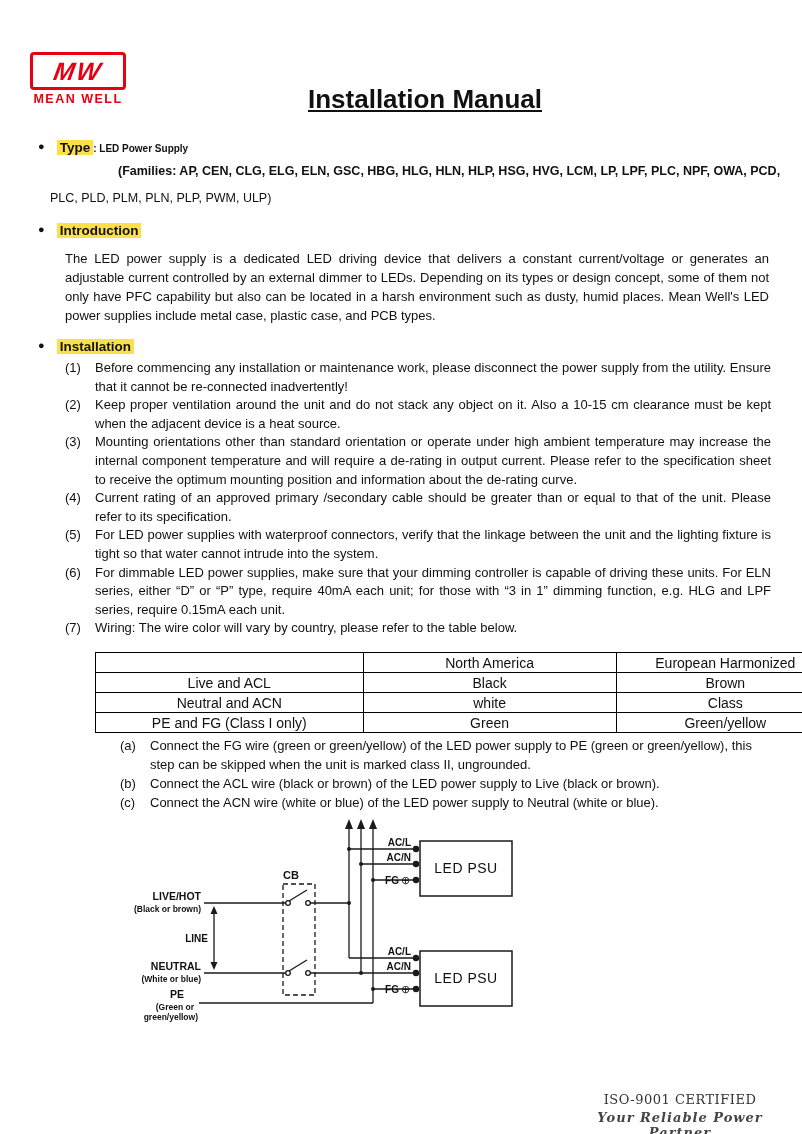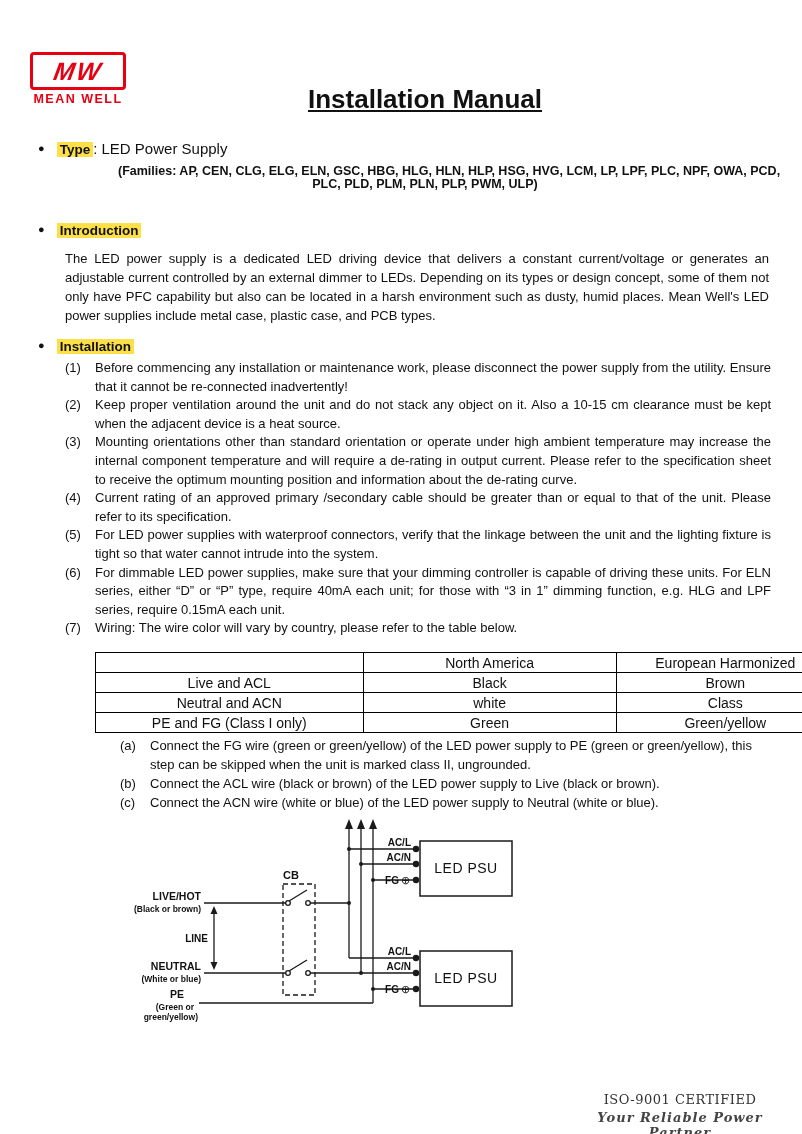--- a/index.html
+++ b/index.html
@@ -18,24 +18,24 @@
              letter-spacing:2px; transform:skewX(-10deg); }
   .logo-name { color:#e60012; font-weight:bold; font-size:12.5px; letter-spacing:1.5px;
                text-align:center; margin-top:2px; }
 
   .title { position:absolute; left:50px; top:84px; width:750px; text-align:center;
            font-size:26px; font-weight:bold; text-decoration:underline; }
 
   .type-row { position:absolute; left:38px; top:140px; font-size:13.5px; }
   .bullet { font-size:11px; display:inline-block; vertical-align:2px; margin-right:12px; }
   .sec-head { font-weight:bold; font-size:13.5px; }
-  .type-value { font-weight:normal; font-size:15px; }
+  .type-value { font-weight:bold; font-size:10px; }
   .families1 { position:absolute; left:118px; top:164px; font-weight:bold; font-size:12.5px; }
-  .families2 { position:absolute; left:50px; top:177px; width:750px; text-align:center;
-               font-weight:bold; font-size:12.5px; }
+  .families2 { position:absolute; left:50px; top:191px; width:750px; text-align:left;
+               font-weight:normal; font-size:12.5px; }
 
   .intro-head { position:absolute; left:38px; top:221px; }
   .intro-body { position:absolute; left:65px; top:249px; width:704px; font-size:13px;
                 line-height:19px; text-align:justify; }
 
   .install-head { position:absolute; left:38px; top:337px; }
   .items { position:absolute; left:65px; top:359px; width:706px; font-size:13px; line-height:18.6px; }
   .item { display:flex; }
   .item .num { flex:0 0 30px; }
   .item .txt { flex:1; text-align:justify; }

